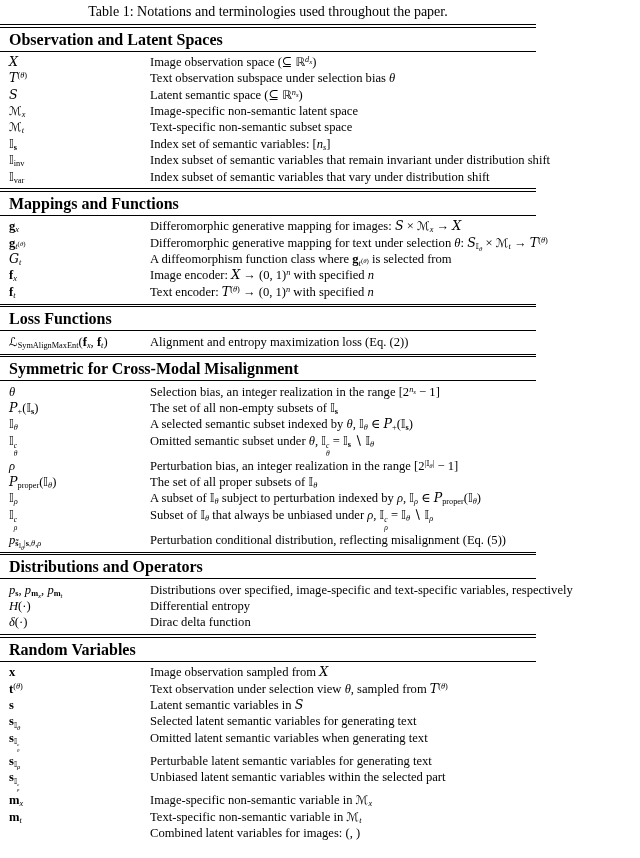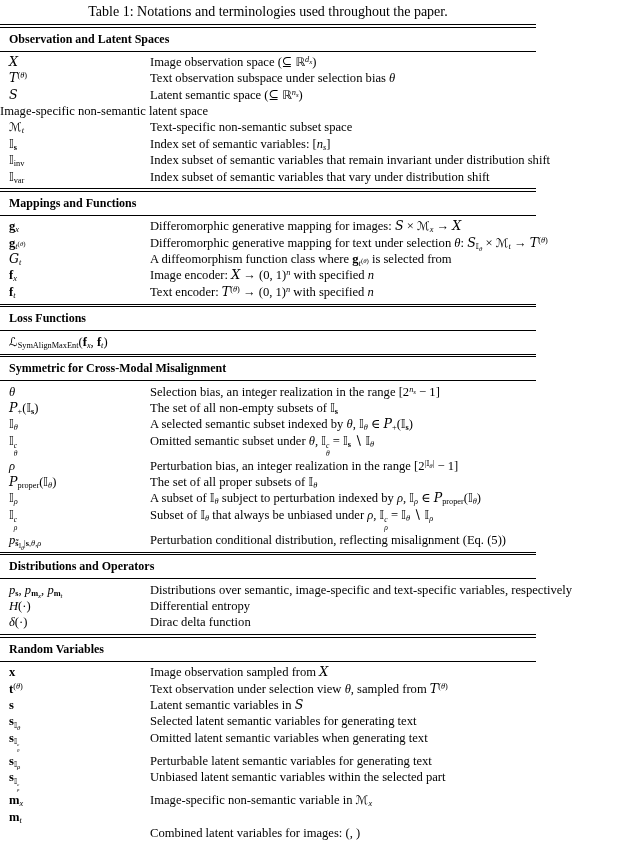--- a/index.html
+++ b/index.html
@@ -16,21 +16,21 @@
     line-height: 16px;
     padding: 4px 0 4px 0;
   }
   .dblrule {
     height: 1.6px;
     border-top: 1px solid #000;
     border-bottom: 1px solid #000;
   }
   .sec-header {
     font-weight: bold;
-    font-size: 12px;
+    font-size: 16px;
     line-height: 15px;
     padding: 4px 0 4px 9px;
     border-bottom: 1px solid #000;
   }
   .sec-body { padding: 2.5px 0 3.5px 0; }
   .row {
     display: flex;
     font-size: 12.6px;
     line-height: 16.35px;
     white-space: nowrap;
@@ -73,20 +73,21 @@
           </div>
           <div class="row">
             <div class="sym"><span class="cal">T</span><sup>(<i>θ</i>)</sup></div>
             <div class="desc">Text observation subspace under selection bias <i>θ</i></div>
           </div>
           <div class="row">
             <div class="sym"><span class="cal">S</span></div>
             <div class="desc">Latent semantic space (⊆ <span class="bb">ℝ</span><sup><i>n</i><sub><i>s</i></sub></sup>)</div>
           </div>
           <div class="row">
+            <div class="sym"><span class="scr">ℳ</span><sub><i>x</i></sub></div>
             <div class="desc">Image-specific non-semantic latent space</div>
           </div>
           <div class="row">
             <div class="sym"><span class="scr">ℳ</span><sub><i>t</i></sub></div>
             <div class="desc">Text-specific non-semantic subset space</div>
           </div>
           <div class="row">
             <div class="sym"><span class="bb">𝕀</span><sub><b>s</b></sub></div>
             <div class="desc">Index set of semantic variables: [<i>n</i><sub><i>s</i></sub>]</div>
           </div>
@@ -125,20 +126,21 @@
             <div class="desc">Text encoder: <span class="cal">T</span><sup>(<i>θ</i>)</sup> → (0, 1)<sup><i>n</i></sup> with specified <i>n</i></div>
           </div>
         </div>
       </div>
       <div class="section">
         <div class="dblrule"></div>
         <div class="sec-header">Loss Functions</div>
         <div class="sec-body">
           <div class="row">
             <div class="sym"><span class="scr">ℒ</span><sub>SymAlignMaxEnt</sub>(<b>f</b><sub><i>x</i></sub>, <b>f</b><sub><i>t</i></sub>)</div>
+            <div class="desc">Alignment and entropy maximization loss (Eq. (2))</div>
           </div>
         </div>
       </div>
       <div class="section">
         <div class="dblrule"></div>
         <div class="sec-header">Symmetric for Cross-Modal Misalignment</div>
         <div class="sec-body">
           <div class="row">
             <div class="sym"><i>θ</i></div>
             <div class="desc">Selection bias, an integer realization in the range [2<sup><i>n</i><sub><i>s</i></sub></sup> − 1]</div>
@@ -188,21 +190,21 @@
             <div class="desc">Perturbation conditional distribution, reflecting misalignment (Eq. (5))</div>
           </div>
         </div>
       </div>
       <div class="section">
         <div class="dblrule"></div>
         <div class="sec-header">Distributions and Operators</div>
         <div class="sec-body">
           <div class="row">
             <div class="sym"><i>p</i><sub><b>s</b></sub>, <i>p</i><sub><b>m</b><sub><i>x</i></sub></sub>, <i>p</i><sub><b>m</b><sub><i>t</i></sub></sub></div>
-            <div class="desc">Distributions over semantic, image-specific and text-specific variables, respectively</div>
+            <div class="desc">Distributions over specified, image-specific and text-specific variables, respectively</div>
           </div>
           <div class="row">
             <div class="sym"><i>H</i>(·)</div>
             <div class="desc">Differential entropy</div>
           </div>
           <div class="row">
             <div class="sym"><i>δ</i>(·)</div>
             <div class="desc">Dirac delta function</div>
           </div>
         </div>
@@ -244,20 +246,21 @@
                   <span><i>ρ</i></span>
                 </span></sub></div>
             <div class="desc">Unbiased latent semantic variables within the selected part</div>
           </div>
           <div class="row">
             <div class="sym"><b>m</b><sub><i>x</i></sub></div>
             <div class="desc">Image-specific non-semantic variable in <span class="scr">ℳ</span><sub><i>x</i></sub></div>
           </div>
           <div class="row">
             <div class="sym"><b>m</b><sub><i>t</i></sub></div>
+            <div class="desc">Text-specific non-semantic variable in <span class="scr">ℳ</span><sub><i>t</i></sub></div>
           </div>
           <div class="row">
             <div class="sym"></div>
             <div class="desc">Combined latent variables for images: (, )</div>
           </div>
         </div>
       </div>
     </div>
 </div>
 

